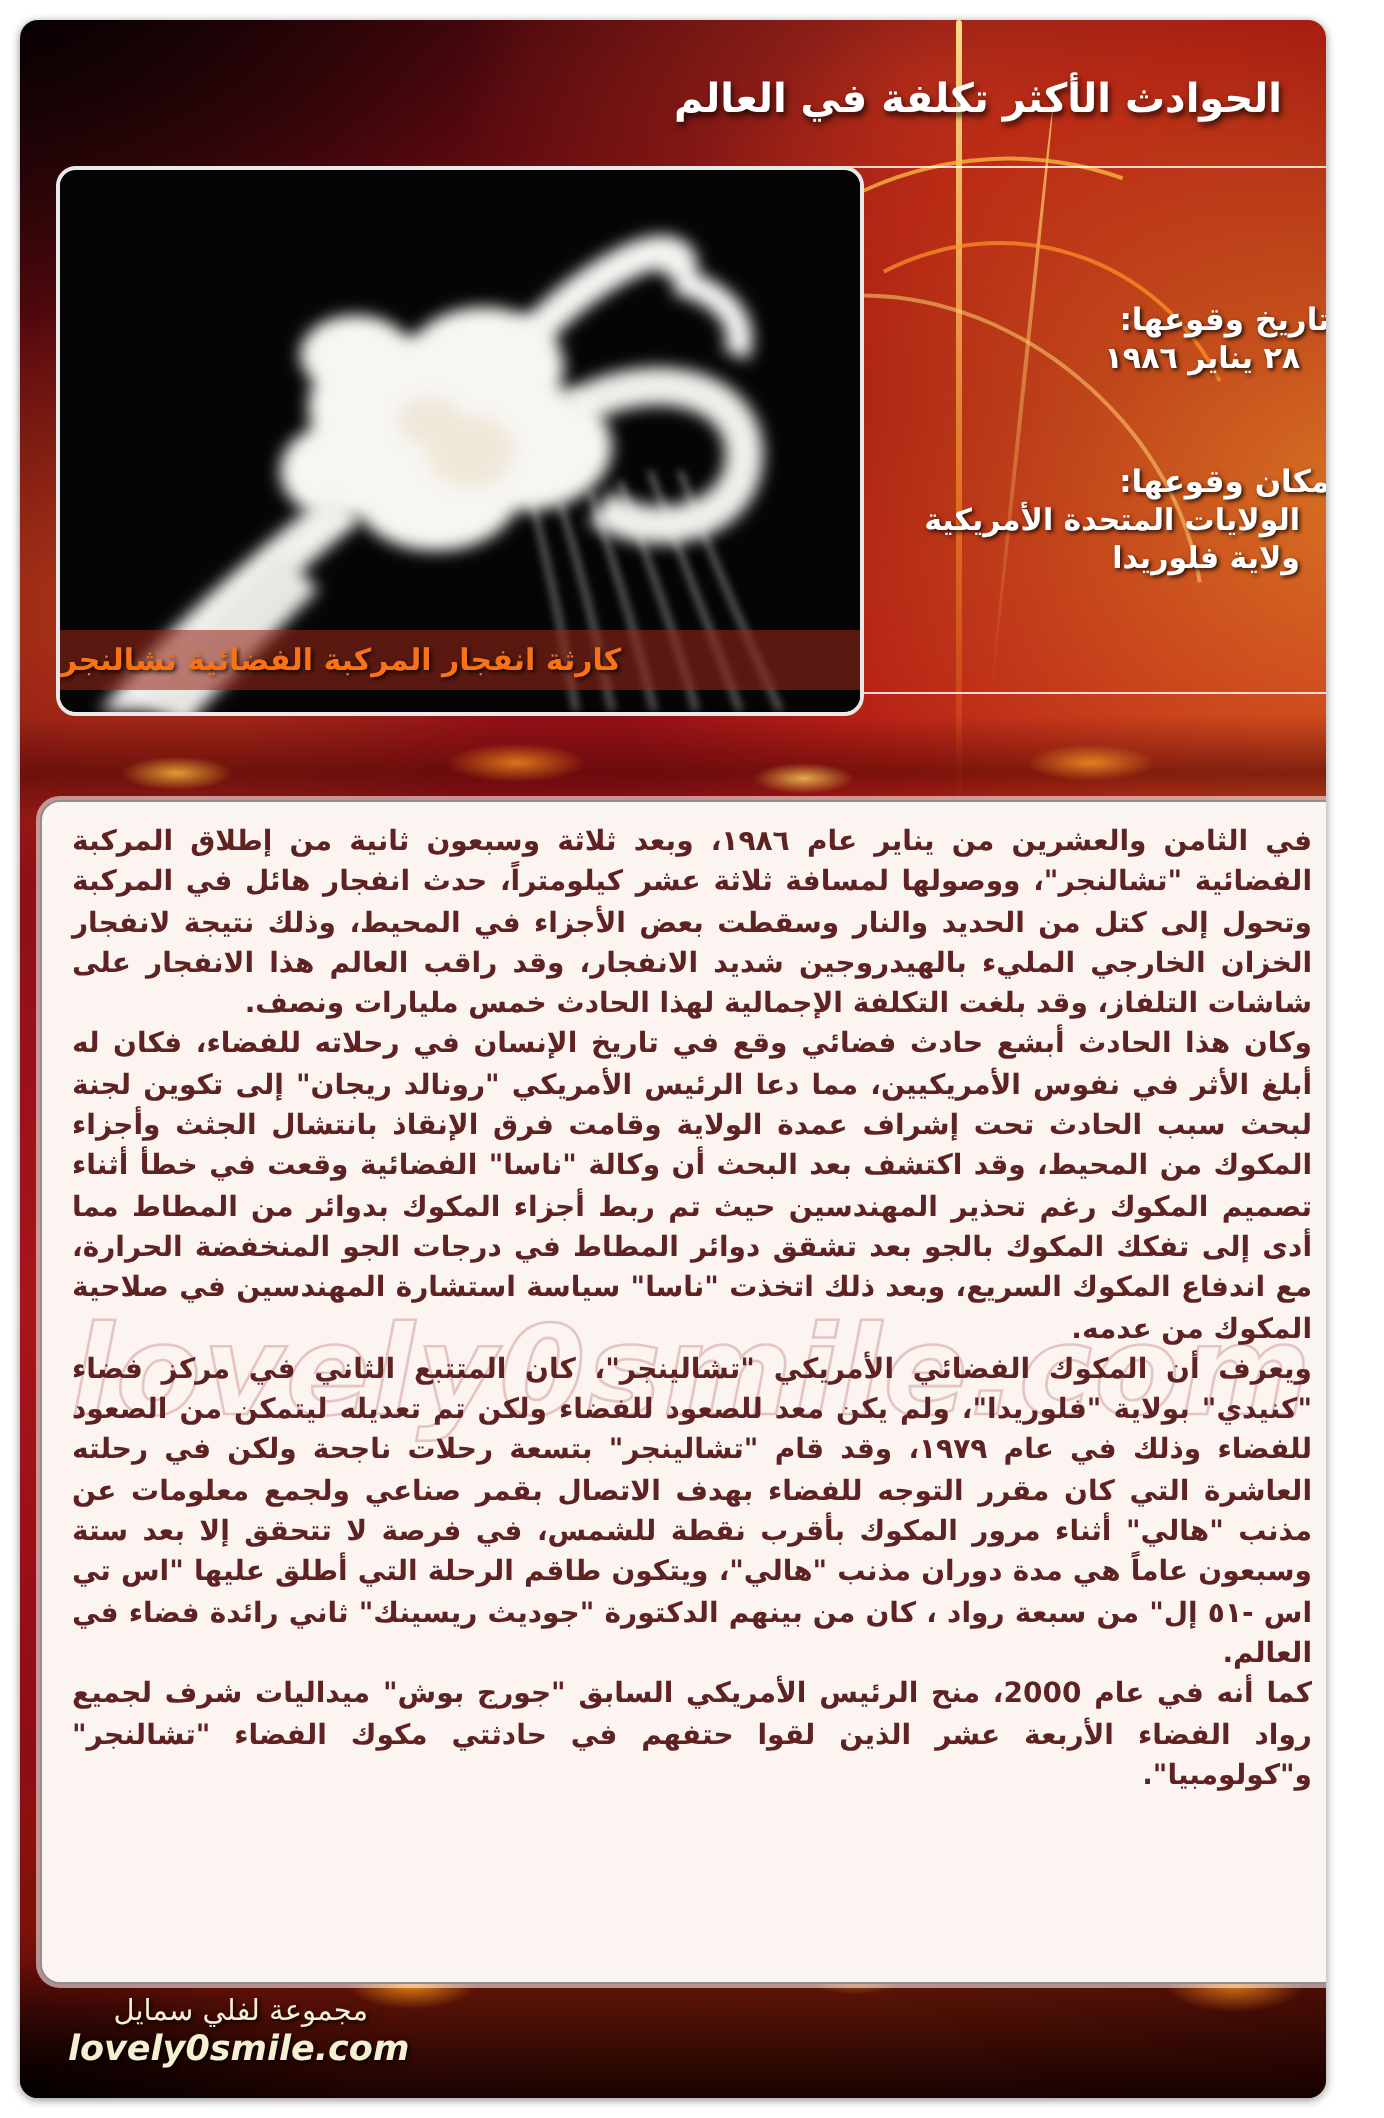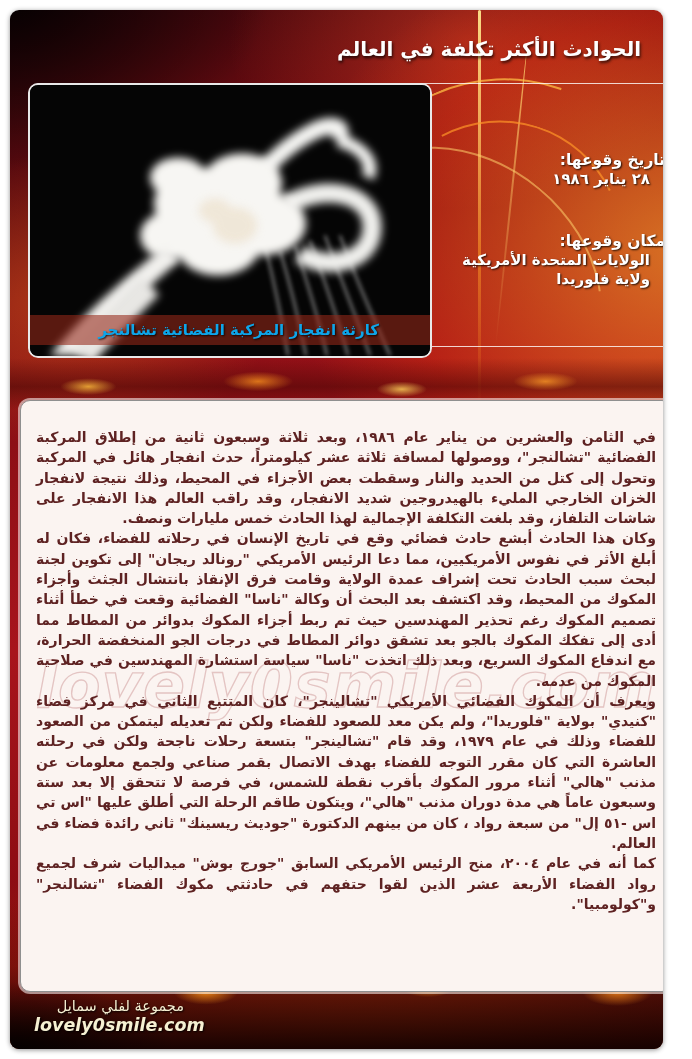--- a/index.html
+++ b/index.html
@@ -70,22 +70,22 @@
   }
   .photo{
     position:absolute;left:-1px;top:-1px;width:404px;height:275px;
     background:#000;border:2px solid #e9e9e9;border-radius:10px;
     box-sizing:border-box;overflow:hidden;
   }
   .photo svg{display:block;width:100%;height:100%;}
   .caption{
     position:absolute;left:0;right:0;bottom:11px;height:30px;line-height:30px;
     background:rgba(150,40,24,.58);
-    direction:rtl;text-align:right;padding-right:51px;box-sizing:border-box;
-    color:#0ea5e9;font-size:15px;font-weight:bold;
+    direction:rtl;text-align:left;padding-right:68px;box-sizing:border-box;
+    color:#f97316;font-size:15px;font-weight:bold;
     text-shadow:1px 1px 2px rgba(0,0,0,.8);white-space:nowrap;
   }
   .info{
     position:absolute;right:14px;top:66px;direction:rtl;text-align:right;
     color:#fff;text-shadow:1px 1px 2px rgba(0,0,0,.85);
   }
   .info .label{font-size:15.5px;font-weight:bold;line-height:20px;}
   .info .value{font-size:15px;font-weight:bold;line-height:19px;margin-right:15px;}
   .info .gap{height:42px;}
 
@@ -97,21 +97,21 @@
     box-shadow:0 0 0 2px rgba(255,255,255,.55);
   }
   .watermark{
     position:absolute;left:0;right:0;top:248px;text-align:center;
     font-size:62px;font-weight:bold;font-style:italic;letter-spacing:1px;
     color:rgba(0,0,0,0);-webkit-text-stroke:1.3px rgba(206,150,150,.5);
     white-space:nowrap;pointer-events:none;
   }
   .article{
     position:relative;direction:rtl;text-align:justify;
-    padding:26px 15px 0 15px;
+    padding:10px 15px 0 15px;
     color:#5e2222;font-size:14px;font-weight:bold;line-height:20.3px;
   }
   .article p{margin:0;}
 
   
   .branding{
     position:absolute;left:24px;bottom:14px;width:150px;text-align:right;
     color:#f6f0d2;text-shadow:1px 1px 2px rgba(0,0,0,.9);
   }
   .brand-ar{direction:rtl;font-size:14.5px;font-weight:normal;line-height:17px;}
@@ -192,21 +192,21 @@
         <div class="value">ولاية فلوريدا</div>
       </div>
     </div>
 
     <div class="textbox">
       <div class="watermark">lovely0smile.com</div>
       <div class="article">
           <p>في الثامن والعشرين من يناير عام ١٩٨٦، وبعد ثلاثة وسبعون ثانية من إطلاق المركبة الفضائية "تشالنجر"، ووصولها لمسافة ثلاثة عشر كيلومتراً، حدث انفجار هائل في المركبة وتحول إلى كتل من الحديد والنار وسقطت بعض الأجزاء في المحيط، وذلك نتيجة لانفجار الخزان الخارجي المليء بالهيدروجين شديد الانفجار، وقد راقب العالم هذا الانفجار على شاشات التلفاز، وقد بلغت التكلفة الإجمالية لهذا الحادث خمس مليارات ونصف.</p>
           <p>وكان هذا الحادث أبشع حادث فضائي وقع في تاريخ الإنسان في رحلاته للفضاء، فكان له أبلغ الأثر في نفوس الأمريكيين، مما دعا الرئيس الأمريكي "رونالد ريجان" إلى تكوين لجنة لبحث سبب الحادث تحت إشراف عمدة الولاية وقامت فرق الإنقاذ بانتشال الجثث وأجزاء المكوك من المحيط، وقد اكتشف بعد البحث أن وكالة "ناسا" الفضائية وقعت في خطأ أثناء تصميم المكوك رغم تحذير المهندسين حيث تم ربط أجزاء المكوك بدوائر من المطاط مما أدى إلى تفكك المكوك بالجو بعد تشقق دوائر المطاط في درجات الجو المنخفضة الحرارة، مع اندفاع المكوك السريع، وبعد ذلك اتخذت "ناسا" سياسة استشارة المهندسين في صلاحية المكوك من عدمه.</p>
           <p>ويعرف أن المكوك الفضائي الأمريكي "تشالينجر"، كان المتتبع الثاني في مركز فضاء "كنيدي" بولاية "فلوريدا"، ولم يكن معد للصعود للفضاء ولكن تم تعديله ليتمكن من الصعود للفضاء وذلك في عام ١٩٧٩، وقد قام "تشالينجر" بتسعة رحلات ناجحة ولكن في رحلته العاشرة التي كان مقرر التوجه للفضاء بهدف الاتصال بقمر صناعي ولجمع معلومات عن مذنب "هالي" أثناء مرور المكوك بأقرب نقطة للشمس، في فرصة لا تتحقق إلا بعد ستة وسبعون عاماً هي مدة دوران مذنب "هالي"، ويتكون طاقم الرحلة التي أطلق عليها "اس تي اس -٥١ إل" من سبعة رواد ، كان من بينهم الدكتورة "جوديث ريسينك" ثاني رائدة فضاء في العالم.</p>
-          <p>كما أنه في عام ٢٠٠٤، منح الرئيس الأمريكي السابق "جورج بوش" ميداليات شرف لجميع رواد الفضاء الأربعة عشر الذين لقوا حتفهم في حادثتي مكوك الفضاء "تشالنجر" و"كولومبيا".</p>
+          <p>كما أنه في عام 2000، منح الرئيس الأمريكي السابق "جورج بوش" ميداليات شرف لجميع رواد الفضاء الأربعة عشر الذين لقوا حتفهم في حادثتي مكوك الفضاء "تشالنجر" و"كولومبيا".</p>
         </div>
     </div>
 
     <div class="branding">
       <div class="brand-ar">مجموعة لفلي سمايل</div>
       <div class="brand-en">lovely0smile.com</div>
     </div>
 
   </div>
 </div>

